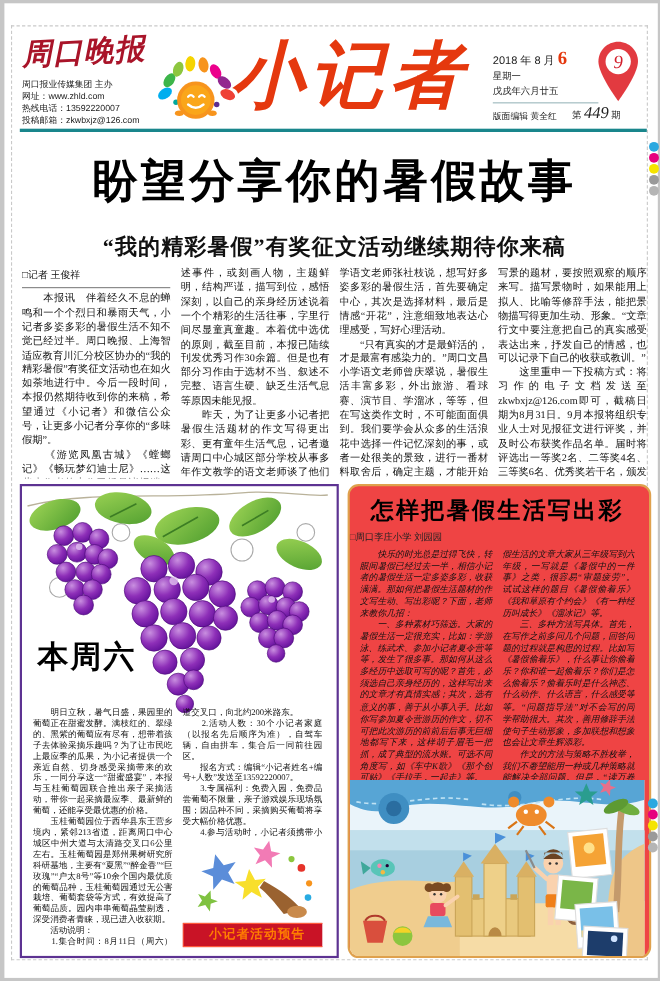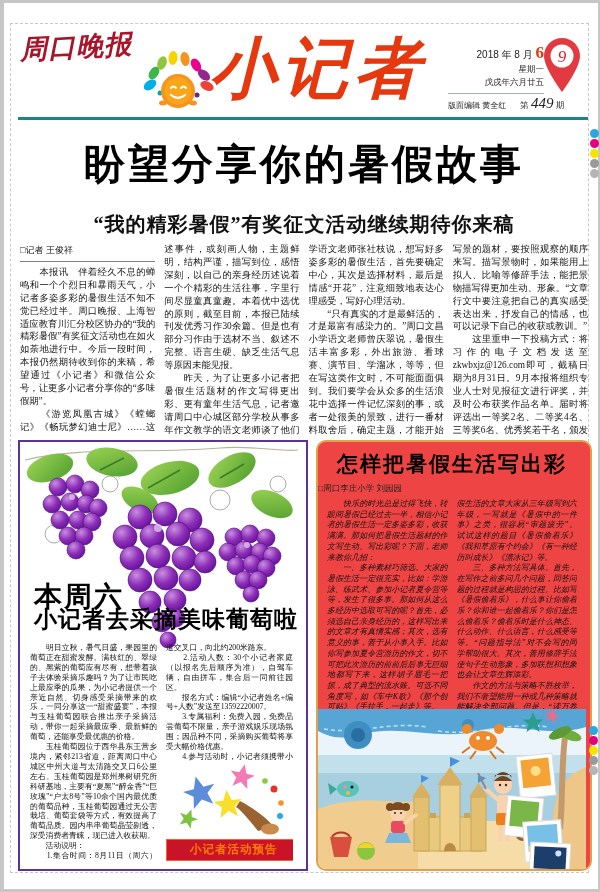--- a/index.html
+++ b/index.html
@@ -9,21 +9,21 @@
   .trim{position:absolute;left:6px;top:20px;width:577px;height:848px;border:1px dashed #c9c9c9;}
   .abs{position:absolute;}
 
   
   .paper-logo{left:16px;top:26px;font-family:"DejaVu Serif",serif;font-style:italic;font-weight:bold;
               font-size:27px;color:#a91429;transform:rotate(-3deg);letter-spacing:1px;}
   .mh-lines{left:16px;top:68px;font-size:8px;line-height:11px;color:#222;}
   .sun-logo{left:136px;top:48px;width:74px;height:62px;}
   .edition-title{left:206px;top:26px;font-size:66px;line-height:78px;color:#e5380e;font-weight:bold;
                  font-family:"DejaVu Serif",serif;font-style:italic;letter-spacing:6px;}
-  .date-block{left:444px;top:40px;width:96px;text-align:right;color:#222;}
+  .date-block{left:444px;top:40px;width:96px;text-align:left;color:#222;}
   .date-line1{font-size:10px;}
   .date-day{color:#e5380e;font-size:17px;font-weight:bold;font-family:"Liberation Serif",serif;}
   .weekday{font-size:8.5px;line-height:13px;}
   .lunar{font-size:8.5px;line-height:12px;}
   .date-sep{left:444px;top:90px;width:96px;border-top:1px solid #9ab7bb;}
   .editor-line{left:444px;top:97px;font-size:8px;color:#222;}
   .issue-block{left:516px;top:92px;font-size:8.5px;color:#222;}
   .issue-number{font-size:15px;font-style:italic;font-family:"Liberation Serif",serif;}
   .page-pin{left:539px;top:34px;width:38px;height:56px;}
   .rule-teal{left:14px;top:114px;width:570px;height:3px;background:#19868c;}
@@ -74,20 +74,26 @@
   .rm-g1{background:#9a9a9a;} .rm-g2{background:#b5b5b5;}
   .regmarks.top{left:586px;top:126px;} .regmarks.bottom{left:585px;top:723px;}
 </style>
 </head>
 <body>
 
 <div class="sheet">
   <div class="trim abs"></div>
 
   <div class="abs paper-logo">周口晚报</div>
+  <div class="abs mh-lines">
+    <div>周口报业传媒集团 主办</div>
+    <div>网址：www.zhld.com</div>
+    <div>热线电话：13592220007</div>
+    <div>投稿邮箱：zkwbxjz@126.com</div>
+  </div>
 
   <div class="abs sun-logo">
     <svg viewBox="0 0 74 62" width="74" height="62">
       <g>
         <ellipse cx="10" cy="34" rx="7" ry="4.5" fill="#00aeef" transform="rotate(-35 10 34)"></ellipse>
         <ellipse cx="14" cy="22" rx="7" ry="4.5" fill="#3db54a" transform="rotate(-55 14 22)"></ellipse>
         <ellipse cx="22" cy="12" rx="7" ry="4.5" fill="#8dc63f" transform="rotate(-70 22 12)"></ellipse>
         <ellipse cx="33" cy="7" rx="7" ry="4.5" fill="#f5d400" transform="rotate(-85 33 7)"></ellipse>
         <ellipse cx="45" cy="8" rx="7" ry="4.5" fill="#f7941d" transform="rotate(80 45 8)"></ellipse>
         <ellipse cx="56" cy="14" rx="7" ry="4.5" fill="#ec008c" transform="rotate(60 56 14)"></ellipse>
@@ -223,21 +229,20 @@
             <circle cx="224" cy="138" r="9"></circle>
             <circle cx="238" cy="138" r="9"></circle>
           <circle cx="231" cy="152" r="8"></circle>
         </g>
         <circle cx="138" cy="86" r="4" fill="#e2c2f0" opacity="0.8"></circle>
         <circle cx="52" cy="55" r="3" fill="#e2c2f0" opacity="0.8"></circle>
         <circle cx="227" cy="103" r="3" fill="#e2c2f0" opacity="0.8"></circle>
       </svg>
     </div>
     <div class="abs grape-title1">本周六</div>
-    <div class="abs grape-title2">小记者去采摘美味葡萄啦</div>
     <div class="abs grape-cols">
       <div class="grape-col">　　明日立秋，暑气日盛，果园里的葡萄正在甜蜜发酵。满枝红的、翠绿的、黑紫的葡萄应有尽有，想带着孩子去体验采摘乐趣吗？为了让市民吃上最应季的瓜果，为小记者提供一个亲近自然、切身感受采摘带来的欢乐，一同分享这一“甜蜜盛宴”，本报与玉桂葡萄园联合推出亲子采摘活动，带你一起采摘最应季、最新鲜的葡萄，还能享受最优惠的价格。
 　　玉桂葡萄园位于西华县东王营乡境内，紧邻213省道，距离周口中心城区中州大道与太清路交叉口6公里左右。玉桂葡萄园是郑州果树研究所科研基地，主要有“夏黑”“醉金香”“巨玫瑰”“户太8号”等10余个国内最优质的葡萄品种，玉桂葡萄园通过无公害栽培、葡萄套袋等方式，有效提高了葡萄品质。园内串串葡萄晶莹剔透，深受消费者青睐，现已进入收获期。
 　　活动说明：
 　　1.集合时间：8月11日（周六）8:00。
 　　集合地点：中州大道与建设大</div>
       <div class="grape-col-right">
         <div class="txt">道交叉口，向北约200米路东。
 　　2.活动人数：30个小记者家庭（以报名先后顺序为准），自驾车辆，自由拼车，集合后一同前往园区。
 　　报名方式：编辑“小记者姓名+编号+人数”发送至13592220007。

